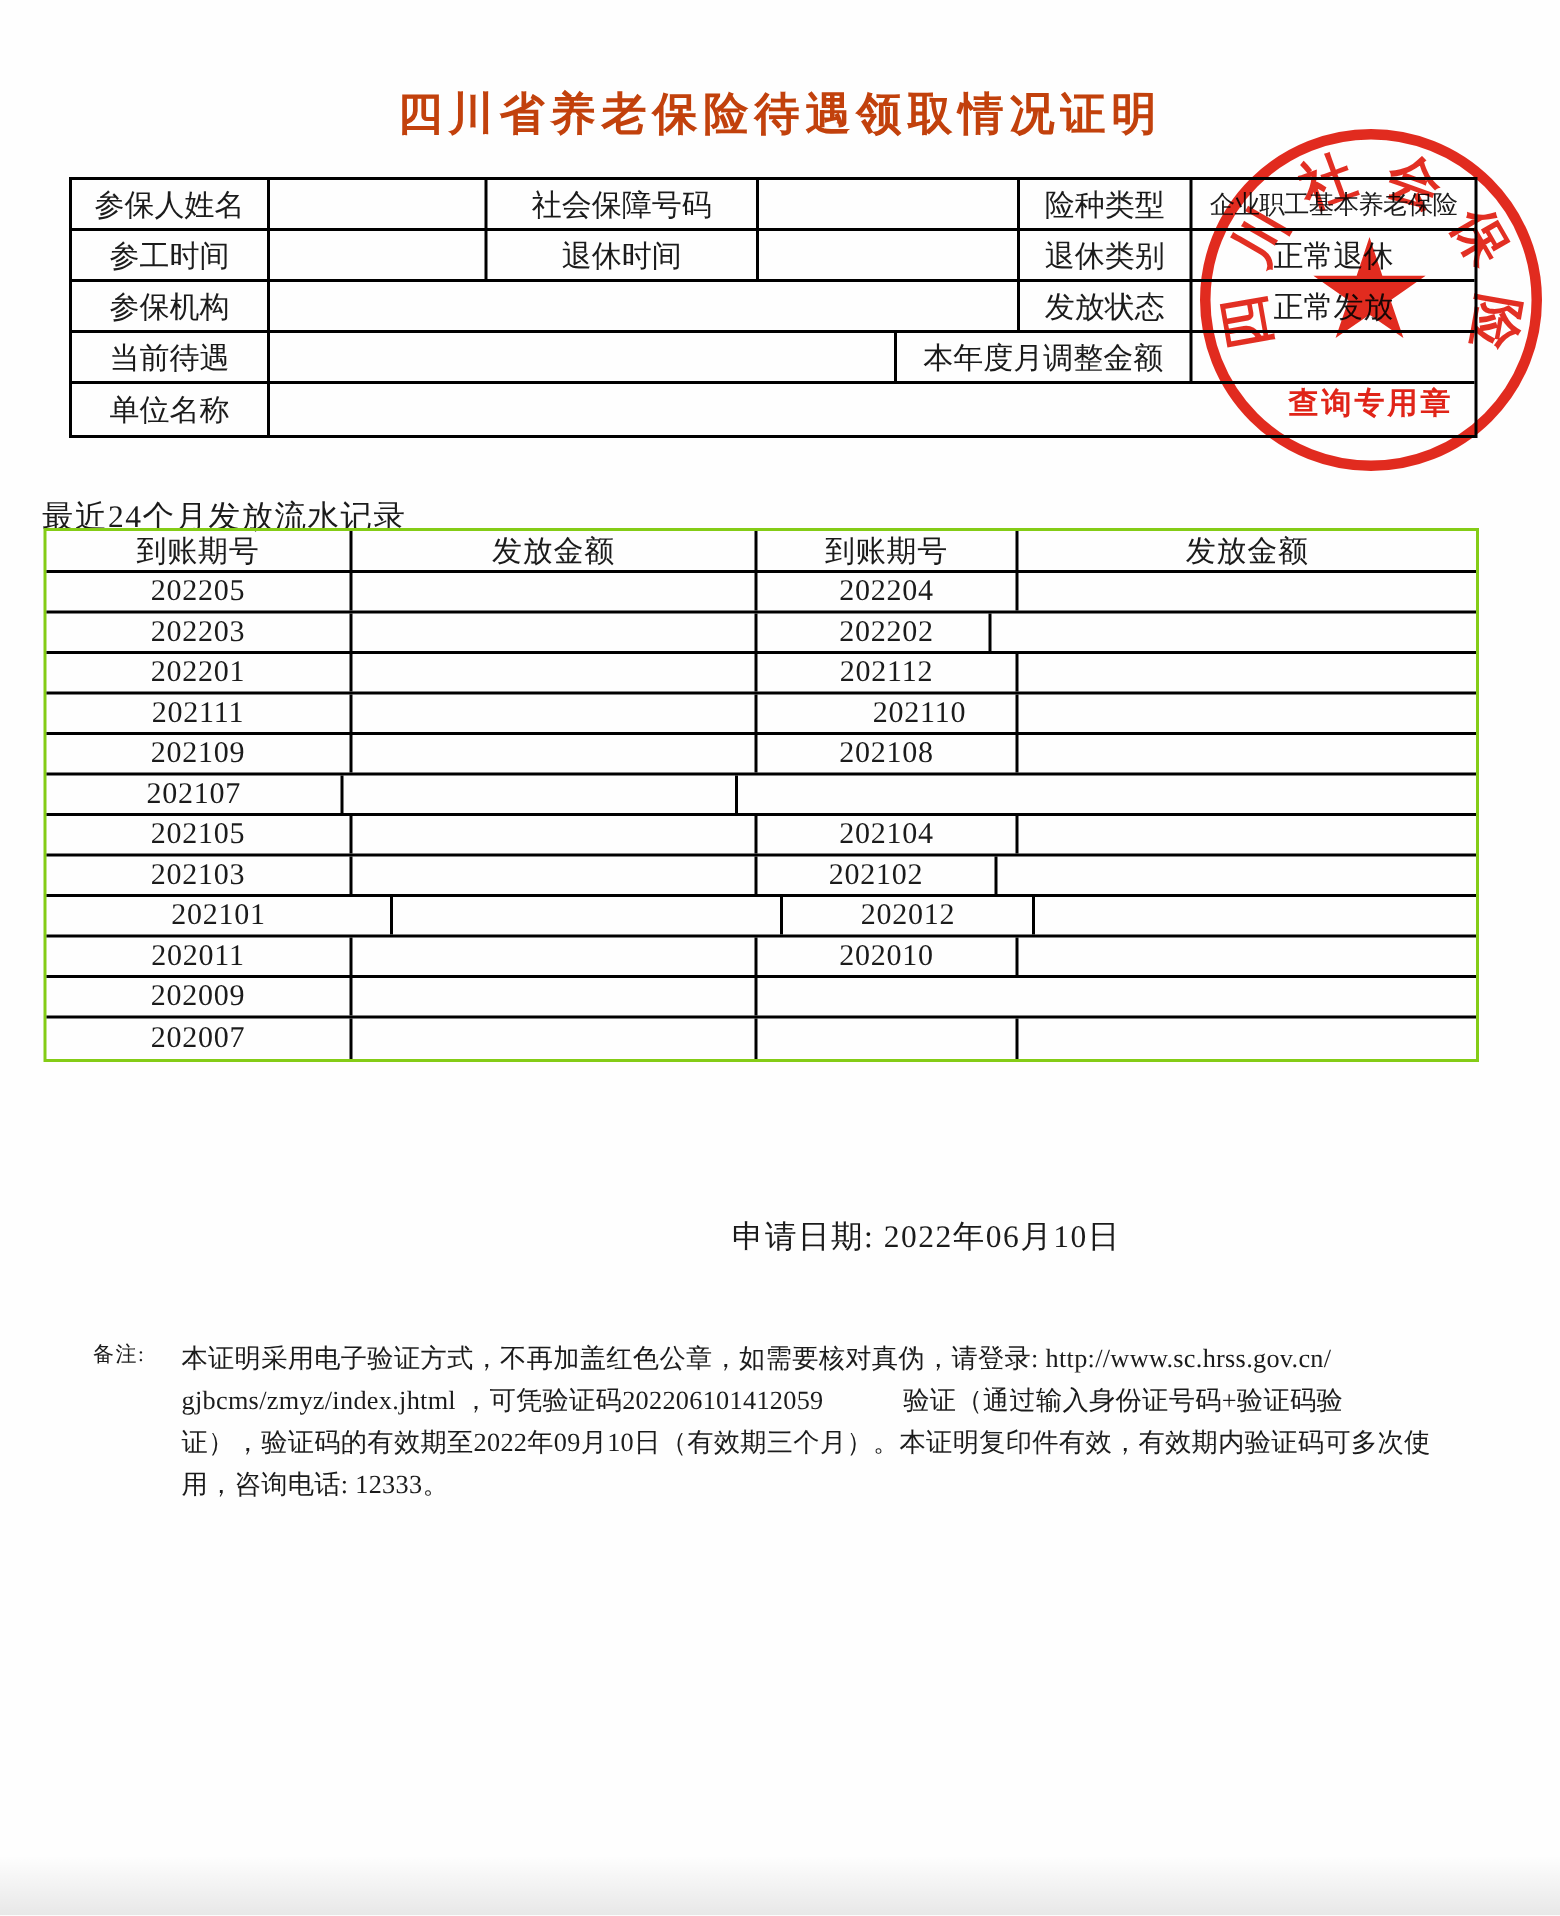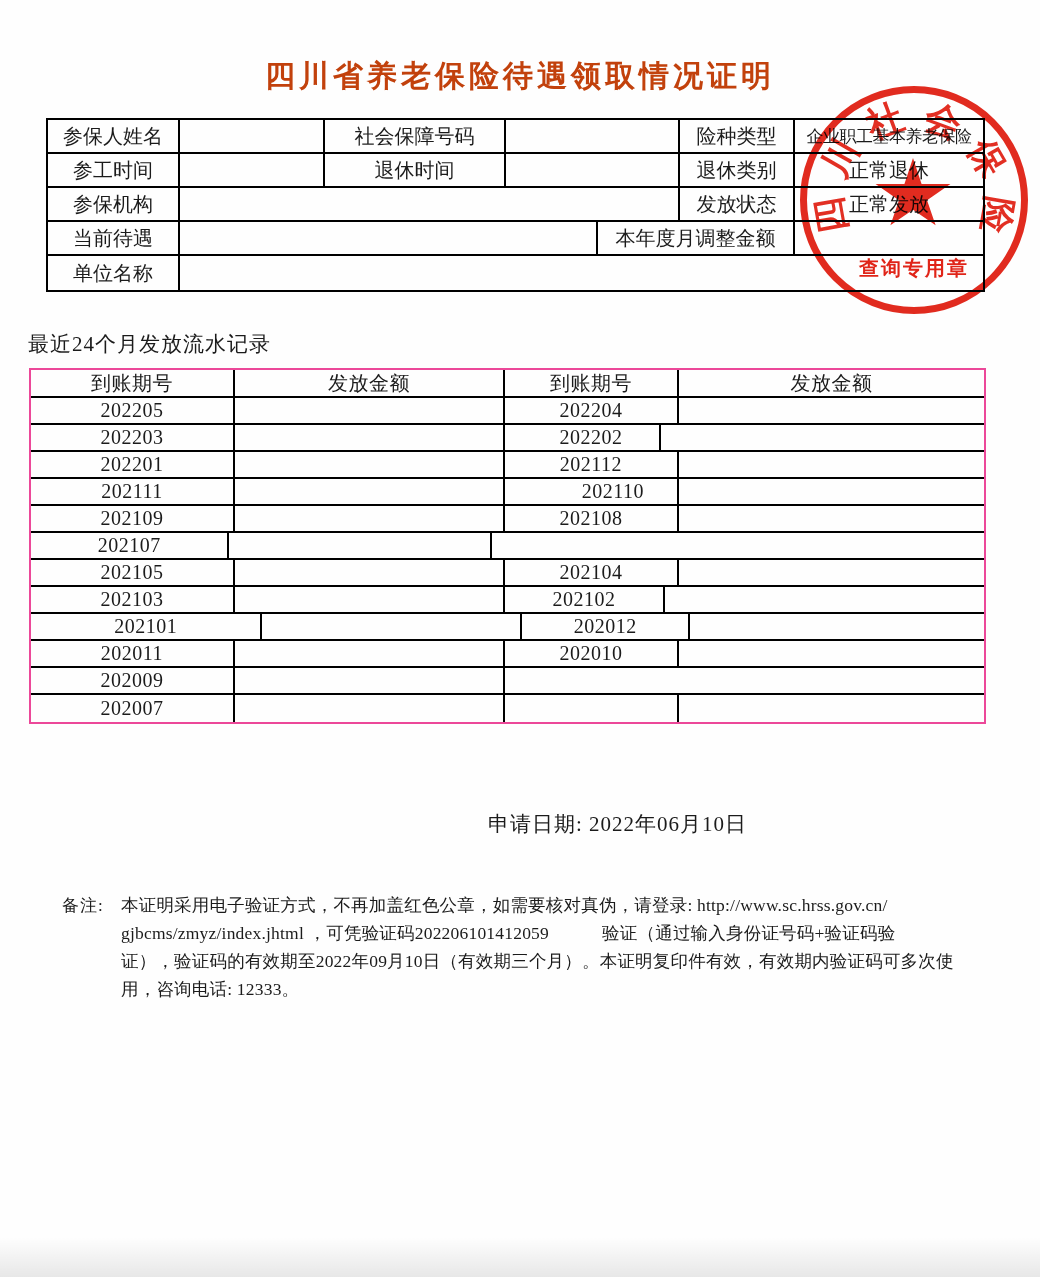--- a/index.html
+++ b/index.html
@@ -35,40 +35,40 @@
   .info-cell:last-child { border-right:none; }
   .info-cell.small { font-size:17px; letter-spacing:-0.5px;border-radius:14px; }
 
   .section-title {
     position:absolute; left:28px; top:330px;
     font-size:21px; letter-spacing:1px;
   }
 
   
   .rec-table {
-    position:absolute; left:29px; top:368px; width:957px;
-    border:2px solid #ec4899;
+    position:absolute; left:29px; top:352px; width:957px;
+    border:2px solid #84cc16;
   }
   .rec-row { display:flex; height:27px; border-bottom:2px solid #000; }
   .rec-row:last-child { border-bottom:none; }
   .rec-cell {
     border-right:2px solid #000;
     display:flex; align-items:center; justify-content:center;
     font-size:20px; letter-spacing:0.5px; white-space:nowrap; overflow:hidden;
   }
   .rec-cell:last-child { border-right:none; }
 
   .apply-date {
     position:absolute; left:488px; top:810px;
     font-size:21px; letter-spacing:1px; white-space:nowrap;
   }
 
   .note-label {
     position:absolute; left:62px; top:894px;
-    font-size:17px; letter-spacing:1px;
+    font-size:14px; letter-spacing:1px;
   }
   .note-block {
     position:absolute; left:121px; top:891px; width:900px;
   }
   .note-line {
     font-size:17.5px; line-height:28px; white-space:pre; letter-spacing:0.2px;
   }
 
   
   .stamp {

